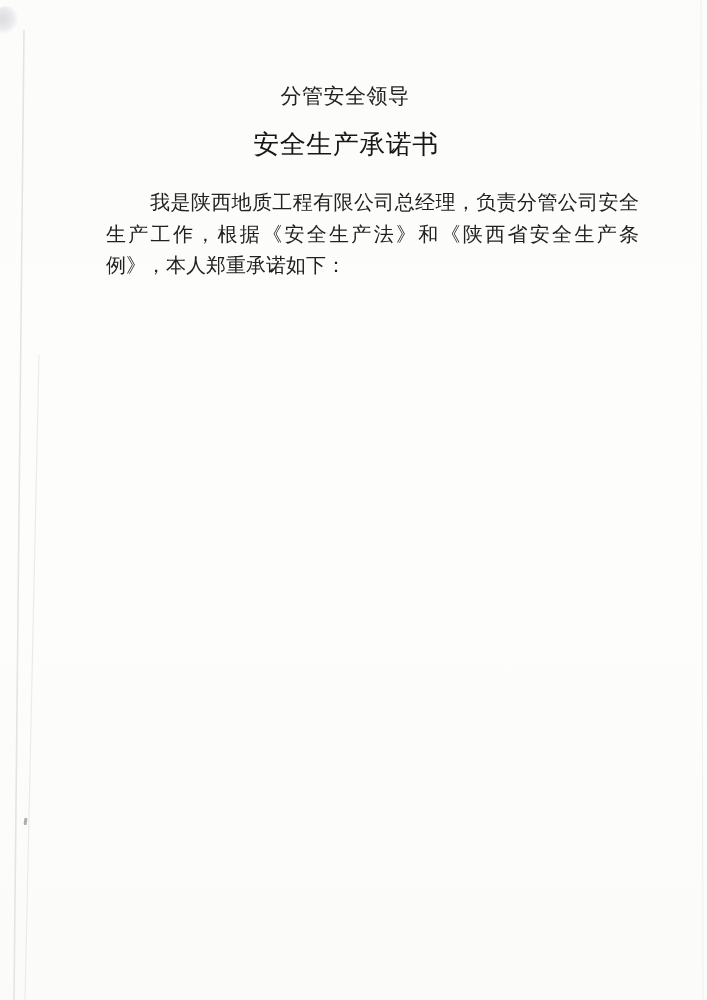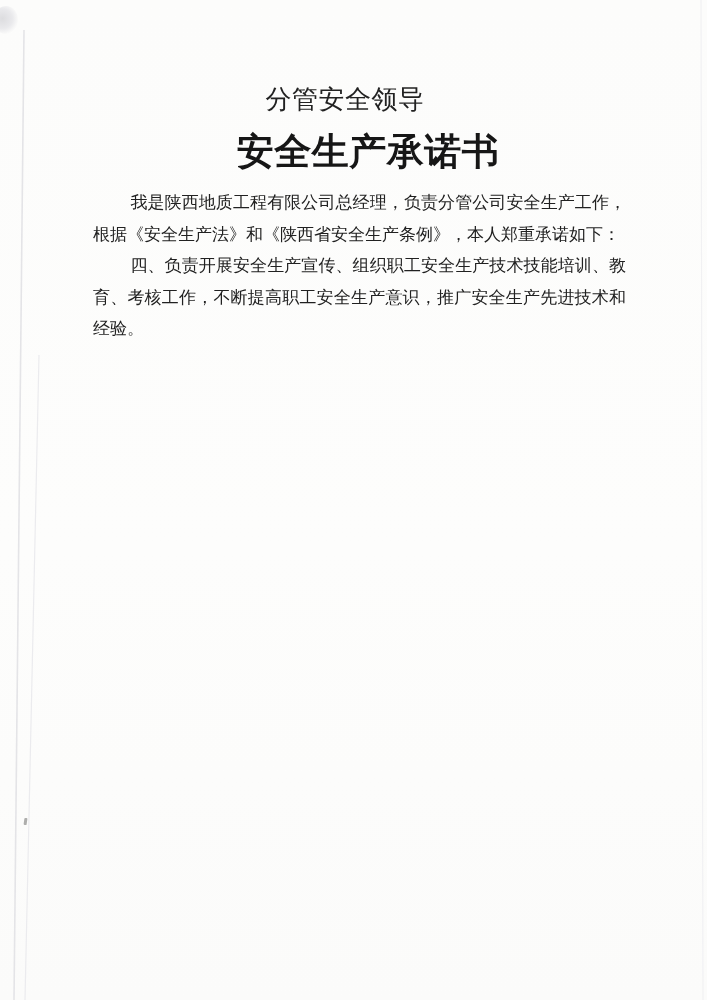--- a/index.html
+++ b/index.html
@@ -47,42 +47,42 @@
     border-radius: 1px;
     transform: rotate(8deg);
     opacity: 0.8;
   }
   
   .doc-subtitle {
     position: absolute;
     top: 82px;
     left: 345px;
     transform: translateX(-50%);
-    font-size: 26px;
+    font-size: 21px;
     letter-spacing: 0.5px;
     white-space: nowrap;
     color: #222;
   }
   .doc-title {
     position: absolute;
     top: 127px;
-    left: 368px;
+    left: 346px;
     transform: translateX(-50%);
-    font-size: 37px;
-    font-weight: bold;
+    font-size: 26px;
+    font-weight: normal;
     letter-spacing: 0.5px;
     white-space: nowrap;
     color: #161616;
   }
   .doc-body {
     position: absolute;
     top: 187px;
-    left: 93px;
+    left: 106px;
     width: 533px;
-    font-size: 17px;
+    font-size: 20px;
     line-height: 31.6px;
     text-align: justify;
     color: #212121;
   }
   .doc-body p {
     margin: 0;
     padding: 0;
     text-indent: 2.2em;
   }
 </style>
@@ -97,16 +97,15 @@
     <line x1="701" y1="0" x2="703" y2="1000" stroke="#f1f1f3" stroke-width="1.2"></line>
   </svg>
   <div class="smudge"></div>
   <div class="speck"></div>
 
   <div class="doc-subtitle">分管安全领导</div>
   <div class="doc-title">安全生产承诺书</div>
 
   <div class="doc-body">
       <p>我是陕西地质工程有限公司总经理，负责分管公司安全生产工作，根据《安全生产法》和《陕西省安全生产条例》，本人郑重承诺如下：</p>
-      <p>四、负责开展安全生产宣传、组织职工安全生产技术技能培训、教育、考核工作，不断提高职工安全生产意识，推广安全生产先进技术和经验。</p>
     </div>
 
 </div>
 
 </body></html>

